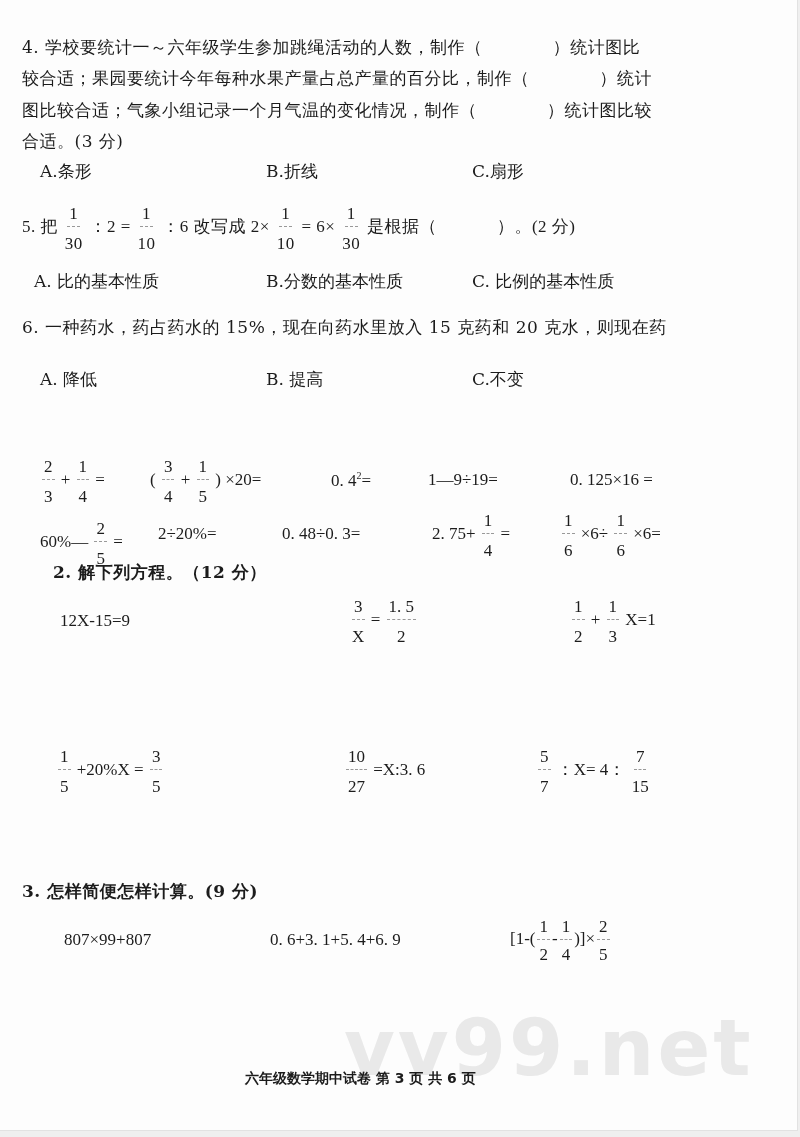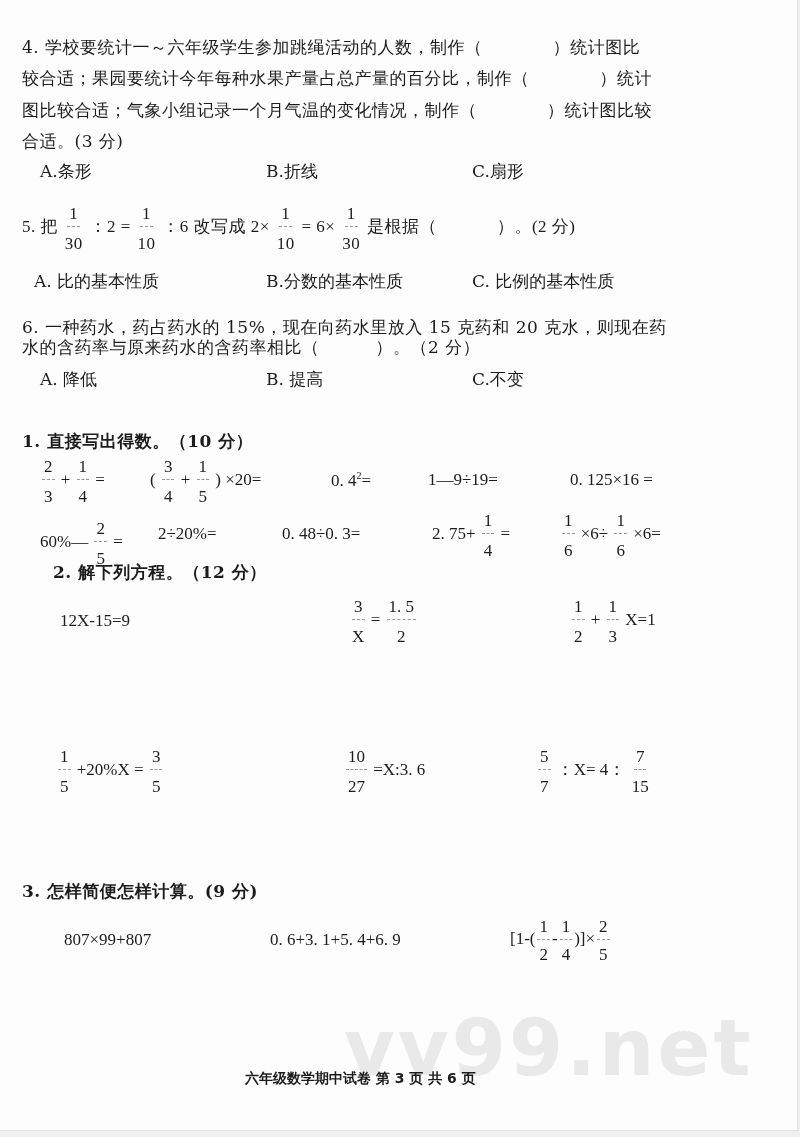--- a/index.html
+++ b/index.html
@@ -80,28 +80,24 @@
         <span class="num">1</span>
         <span class="den">30</span>
       </span>
     <span>是根据（</span><span class="blank" style="width:60px"></span><span>）。(2 分)</span>
   </div>
   <div class="abs opt" style="left:34px; top:270px;">A.  比的基本性质</div>
   <div class="abs opt" style="left:266px; top:270px;">B.分数的基本性质</div>
   <div class="abs opt" style="left:472px; top:270px;">C.  比例的基本性质</div>
 
   <div class="abs line" style="left:22px; top:316px;">6. 一种药水，药占药水的 15%，现在向药水里放入 15 克药和 20 克水，则现在药</div>
-  <div class="abs line" style="left:22px; top:336px;">
-    <span>水的含药率与原来药水的含药率相比（</span><span class="blank" style="width:56px"></span><span>）。（2 分）</span>
-  </div>
   <div class="abs opt" style="left:40px; top:368px;">A.  降低</div>
   <div class="abs opt" style="left:266px; top:368px;">B.  提高</div>
   <div class="abs opt" style="left:472px; top:368px;">C.不变</div>
 
-  <div class="abs line bold" style="left:22px; top:430px;">1. 直接写出得数。（10 分）</div>
 
   <div class="abs math" style="left:40px; top:458px;">
     <span class="frac">
         <span class="num">2</span>
         <span class="den">3</span>
       </span>
     <span>+</span>
     <span class="frac">
         <span class="num">1</span>
         <span class="den">4</span>

